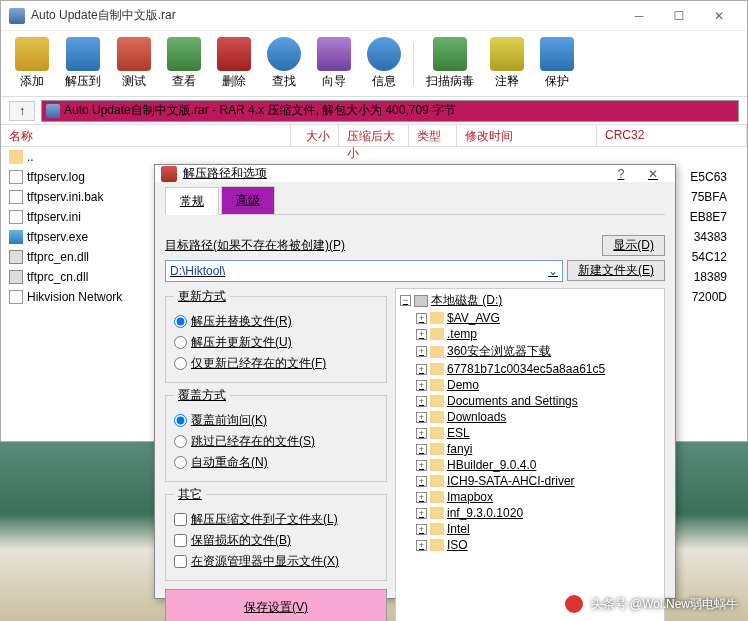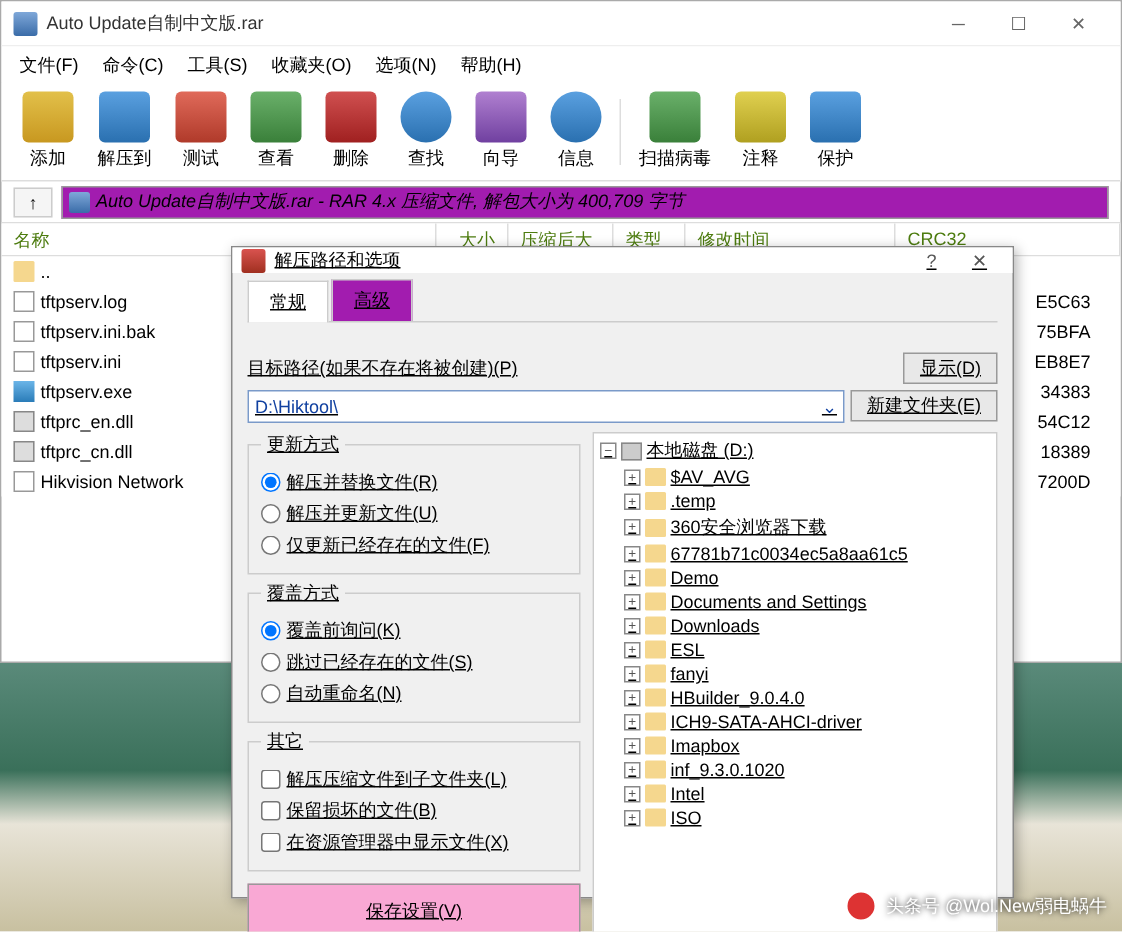--- a/index.html
+++ b/index.html
@@ -11,24 +11,24 @@
 .winbtns{display:flex;}
 .winbtn{width:40px;height:28px;display:flex;align-items:center;justify-content:center;color:#666;}
 .menubar{height:24px;display:flex;align-items:center;padding:0 4px;background:#fff;}
 .menubar span{padding:2px 8px;}
 .toolbar{height:66px;display:flex;align-items:center;padding:4px 6px;background:#fff;border-bottom:1px solid #ddd;}
 .toolbtn{display:flex;flex-direction:column;align-items:center;padding:2px 8px;cursor:pointer;}
 .toolbtn .ic{width:34px;height:34px;border-radius:4px;margin-bottom:2px;}
 .tsep{width:1px;height:44px;background:#ddd;margin:0 4px;}
 .addrbar{height:28px;display:flex;align-items:center;padding:0 8px;border-bottom:1px solid #ddd;}
 .addrbar .up{width:26px;height:20px;border:1px solid #ccc;display:flex;align-items:center;justify-content:center;background:#f5f5f5;margin-right:6px;}
-.addrfield{flex:1;height:22px;border:1px solid #999;display:flex;align-items:center;padding:0 4px;background:#a21caf;font-style:italic;}
+.addrfield{flex:1;height:22px;border:1px solid #999;display:flex;align-items:center;padding:0 4px;background:#be185d;}
 .addrfield .ic{width:14px;height:14px;background:linear-gradient(#7fa8d9,#3a6ca8);border-radius:2px;margin-right:4px;}
 .filehdr{height:22px;display:flex;background:#fff;border-bottom:1px solid #ddd;}
-.filehdr div{padding:3px 8px;border-right:1px solid #ddd;color:#4d7c0f;}
+.filehdr div{padding:3px 8px;border-right:1px solid #ddd;color:#b91c1c;}
 .filelist{background:#fff;}
 .frow{height:20px;display:flex;align-items:center;padding:0 8px;}
 .frow .fic{width:14px;height:14px;margin-right:4px;}
 .frow .crc{margin-left:auto;padding-right:12px;}
 .ic-folder{background:#f5d78e;border-radius:1px;}
 .ic-file{background:#fff;border:1px solid #999;}
 .ic-exe{background:linear-gradient(#6bb5e8,#2a7cb8);}
 .ic-dll{background:#ddd;border:1px solid #888;}
 
 .dialog{position:absolute;left:154px;top:164px;width:522px;height:435px;background:#f0f0f0;border:1px solid #888;box-shadow:2px 2px 8px rgba(0,0,0,0.3);z-index:10;display:flex;flex-direction:column;text-decoration:underline;}
@@ -71,28 +71,20 @@
 <div class="main-window">
   <div class="titlebar">
     <div class="icon"></div>
     <div class="title">Auto Update自制中文版.rar</div>
     <div class="winbtns">
       <div class="winbtn">─</div>
       <div class="winbtn">☐</div>
       <div class="winbtn">✕</div>
     </div>
   </div>
-  <div class="menubar">
-    <span>文件(F)</span>
-    <span>命令(C)</span>
-    <span>工具(S)</span>
-    <span>收藏夹(O)</span>
-    <span>选项(N)</span>
-    <span>帮助(H)</span>
-  </div>
   <div class="toolbar">
     <div class="toolbtn">
         <div class="ic" style="background:linear-gradient(#e2c04a,#c89820)"></div>
         <span>添加</span>
       </div>
     <div class="toolbtn">
         <div class="ic" style="background:linear-gradient(#5aa0e0,#2a70b0)"></div>
         <span>解压到</span>
       </div>
     <div class="toolbtn">

